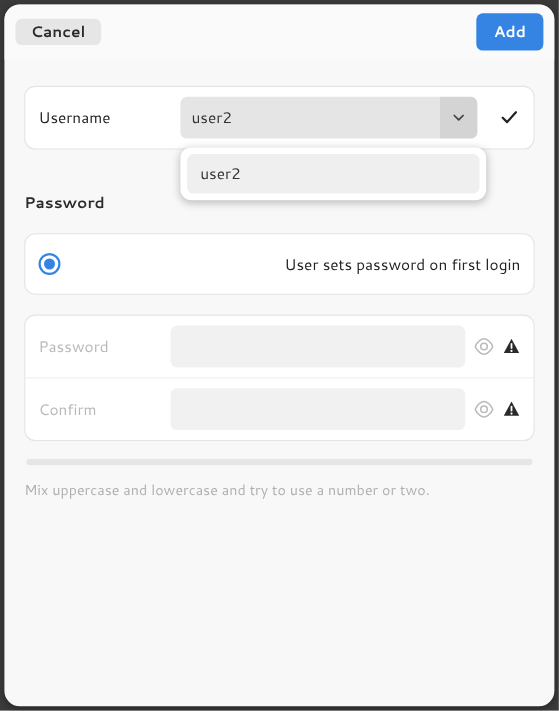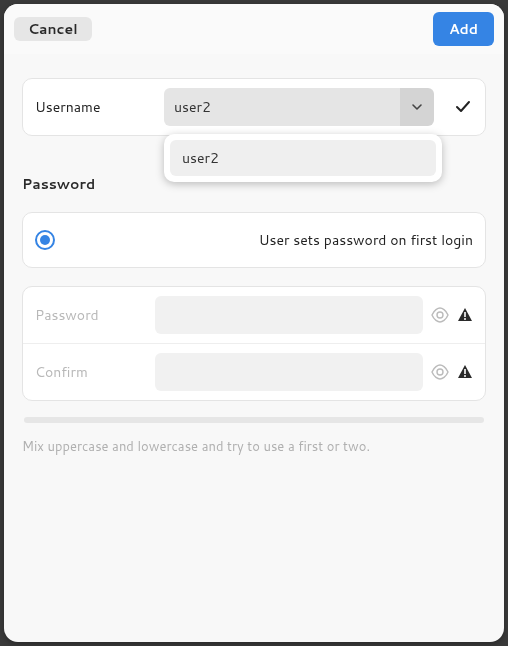--- a/index.html
+++ b/index.html
@@ -306,16 +306,16 @@
           <svg width="16" height="16" viewBox="0 0 16 16">
               <path d="M8 1 L15 14 L1 14 Z" fill="#2a2a2a"></path>
               <rect x="7.2" y="5" width="1.6" height="5" fill="#fff"></rect>
               <circle cx="8" cy="12" r="1" fill="#fff"></circle>
             </svg>
         </div>
       </div>
     </div>
 
     <div class="meter"></div>
-    <div class="hint">Mix uppercase and lowercase and try to use a first or two.</div>
+    <div class="hint">Mix uppercase and lowercase and try to use a number or two.</div>
 
   </div>
 </div>
 
 </body></html>

